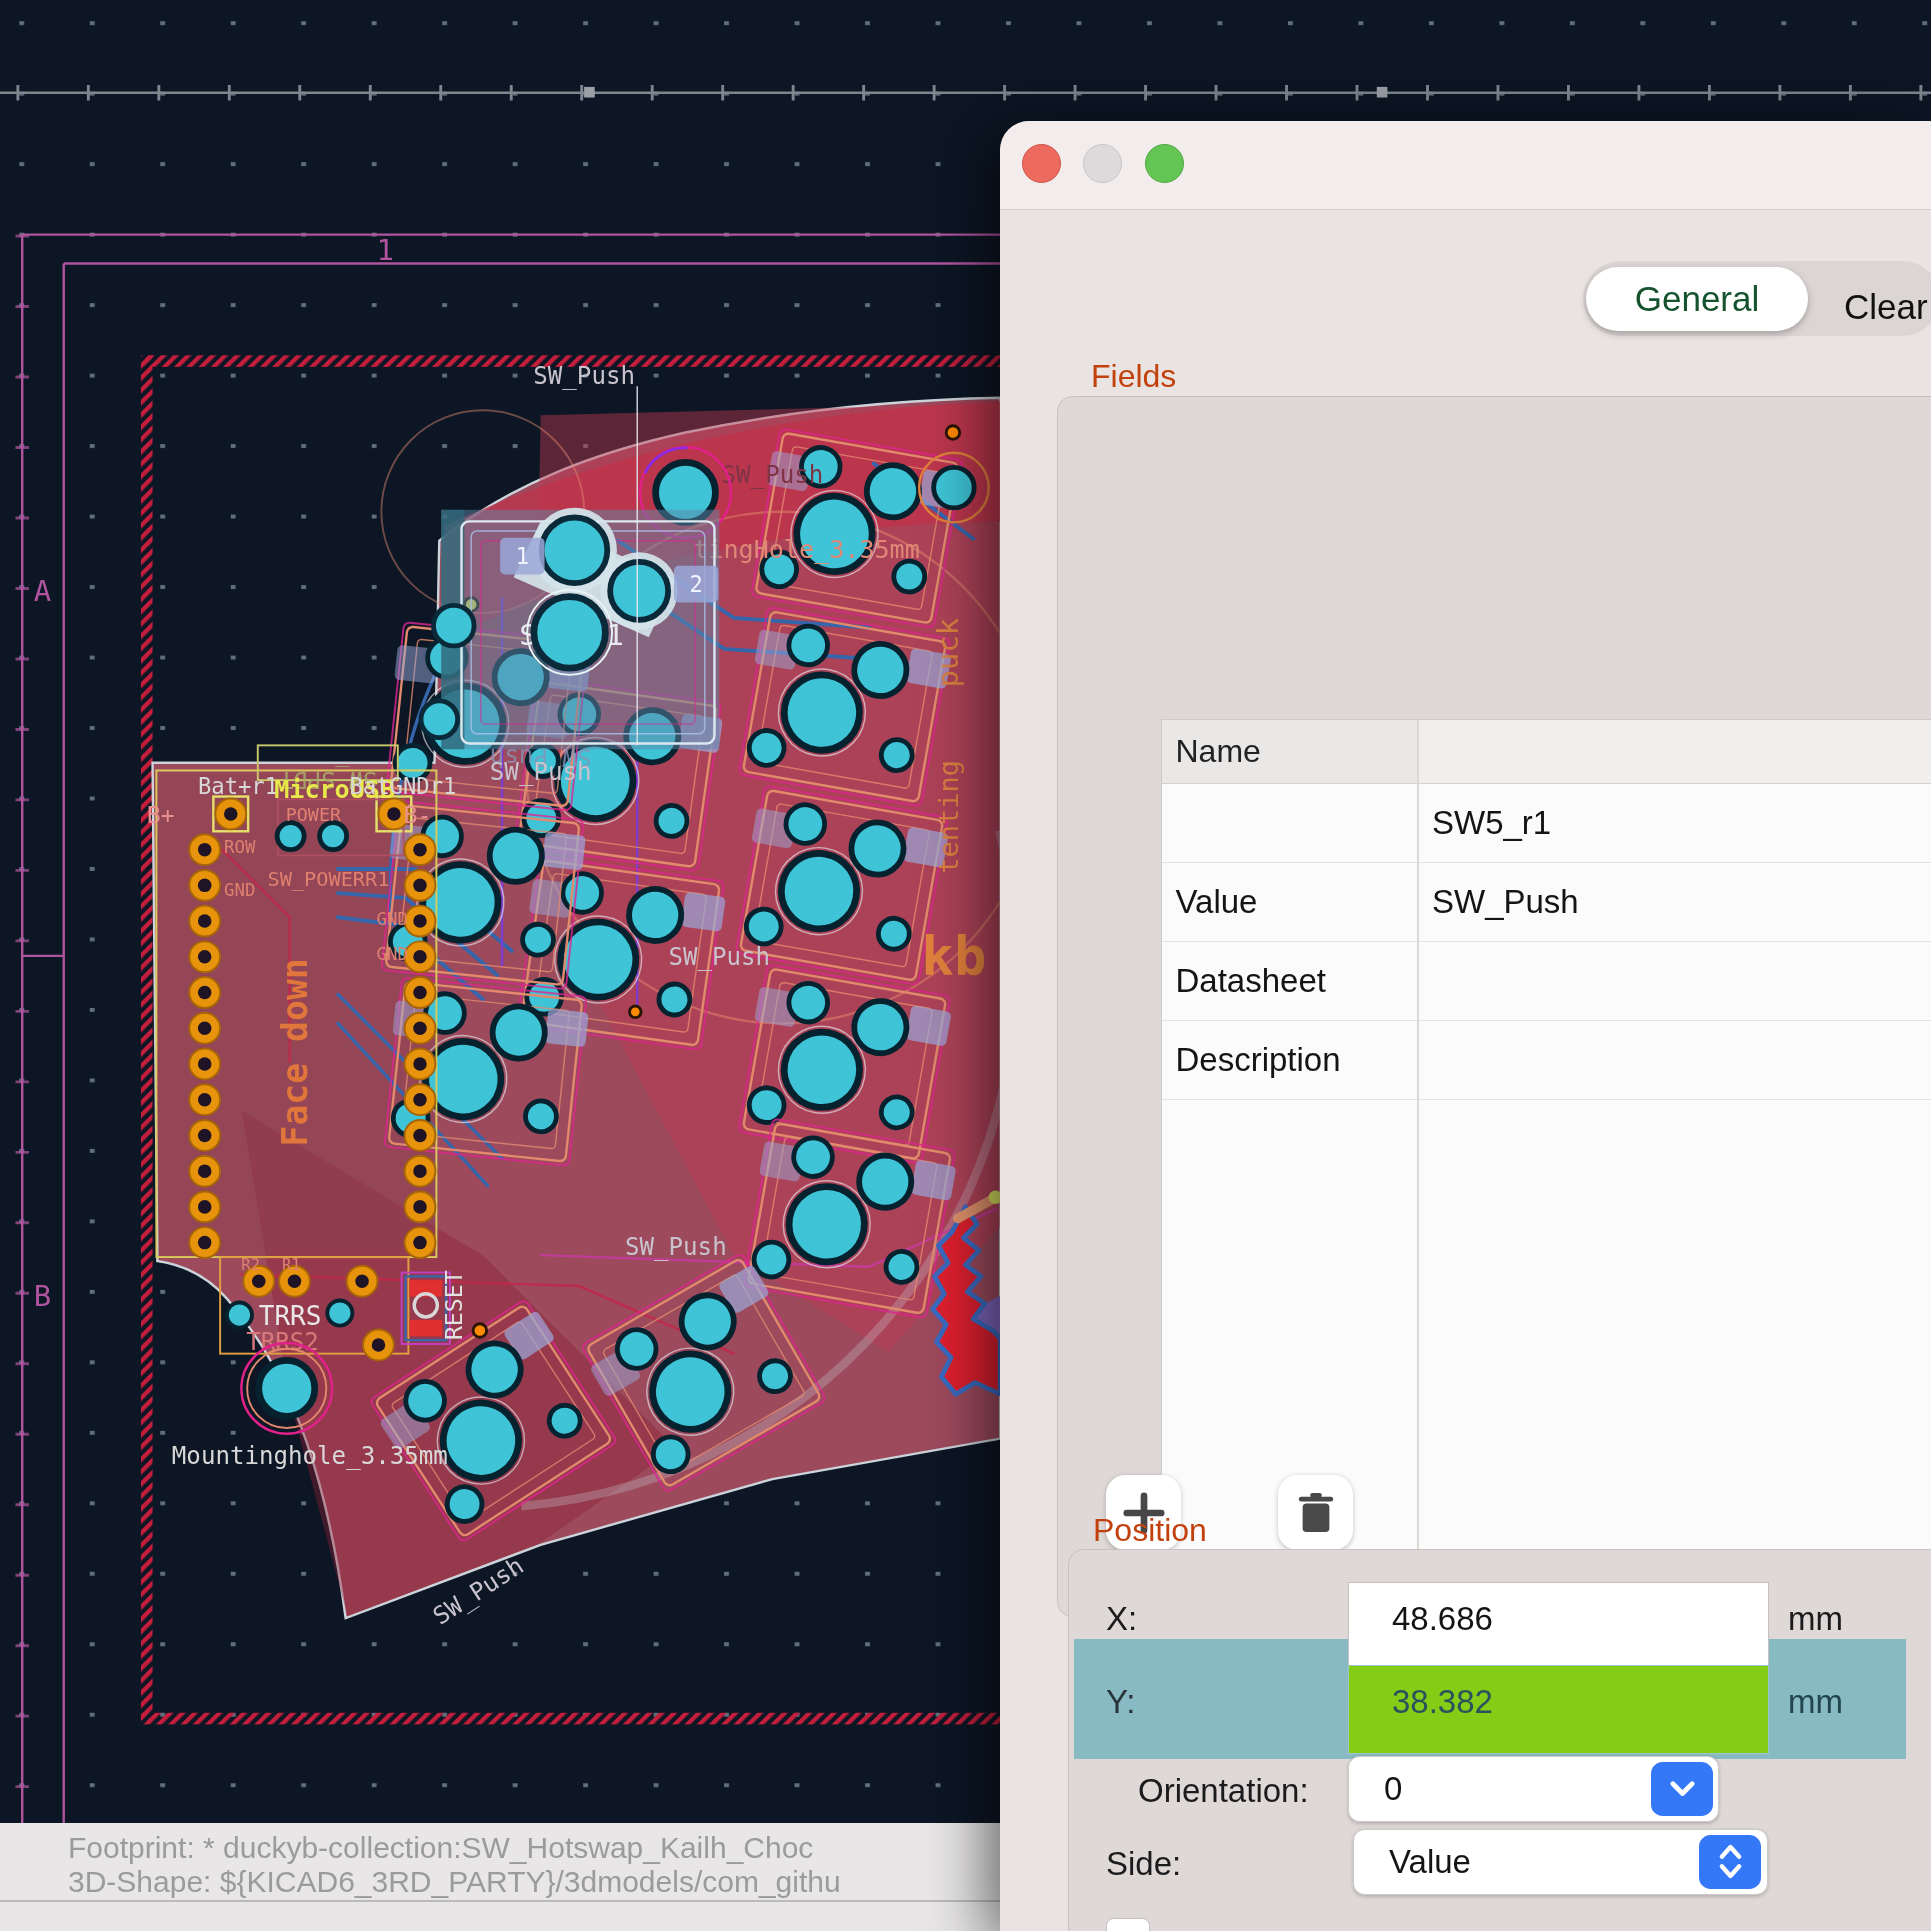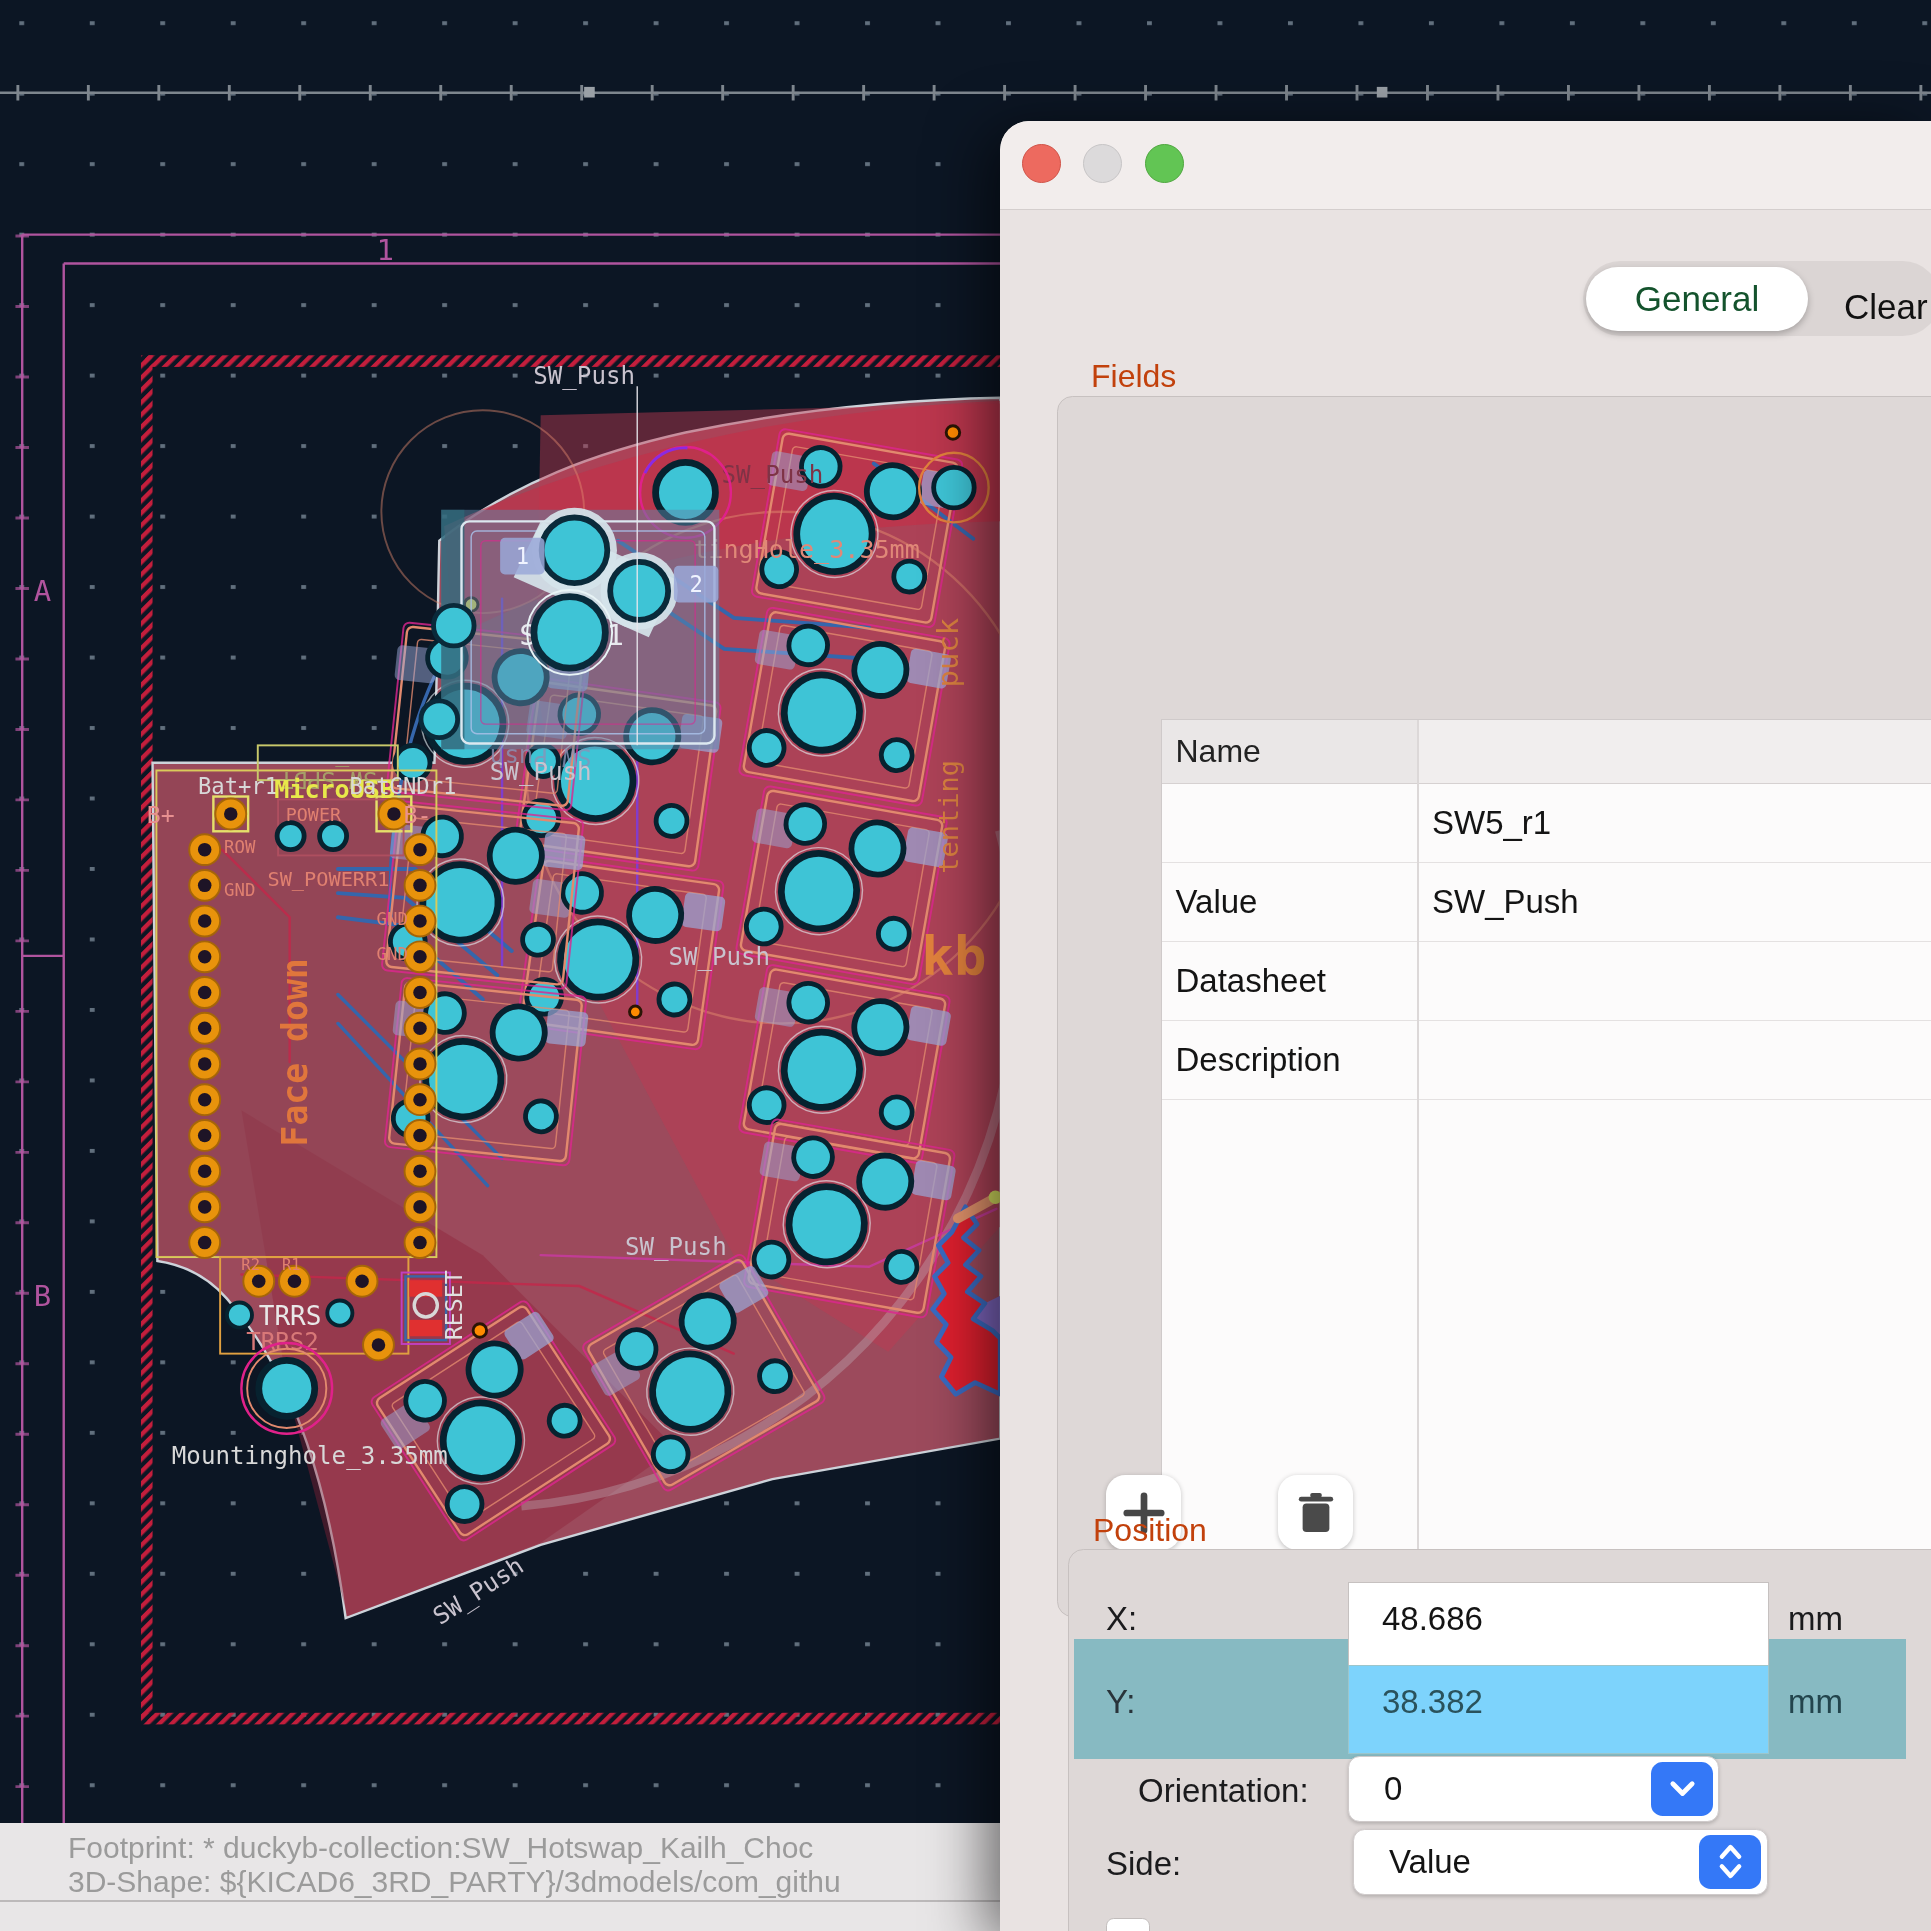--- a/index.html
+++ b/index.html
@@ -56,21 +56,21 @@
   .frow .fvalue{position:absolute;left:270px;top:0;line-height:79px;font-size:33px;color:#141414;}
   .selcell{position:absolute;left:0;top:0;width:255px;height:79px;background:#BEDBF9;
     border:2.9px solid #000;box-sizing:border-box;}
   .selcell .fname{position:absolute;left:10.6px;top:0;line-height:73px;font-size:33px;color:#141414;}
 
   .sqbtn{position:absolute;width:75px;height:75px;background:#FFFFFF;border-radius:19.3px;
     box-shadow:0 1.9px 4.8px rgba(0,0,0,.22);display:flex;align-items:center;justify-content:center;}
 
   .poslabel{position:absolute;left:106px;font-size:33px;color:#1B1B1D;}
   .ptextbox{position:absolute;left:348px;width:421px;height:89px;background:#FFF;border:1px solid #C6C1C0;
-    font-size:33px;color:#141414;line-height:71px;padding-left:33px;box-sizing:border-box;}
+    font-size:33px;color:#141414;line-height:71px;padding-left:43px;box-sizing:border-box;}
   .punit{position:absolute;left:788px;font-size:33px;color:#1B1B1D;}
   .tealband{position:absolute;left:74px;top:1518px;width:832px;height:120px;background:#87BAC2;}
   .combo{position:absolute;background:#FFF;border:1px solid #CFCACA;border-radius:11.6px;
     box-shadow:0 1.9px 3.9px rgba(0,0,0,.18);font-size:33px;color:#141414;}
   .combo .val{position:absolute;left:35px;top:0;bottom:0;display:flex;align-items:center;}
   .bluebtn{position:absolute;width:62px;height:54px;background:#3478F7;border-radius:11.6px;
     display:flex;align-items:center;justify-content:center;}
   .chkpartial{position:absolute;left:106px;top:1797px;width:42px;height:42px;background:#FFF;
     border:1.9px solid #C2BDBC;border-radius:7.7px;}
 </style>
@@ -387,21 +387,21 @@
 
   <div class="groupbox" style="left:68px;top:1428px;width:917px;height:415px;"></div>
 
   <div class="tealband"></div>
 
   <div class="poslabel" style="top:1479px;">X:</div>
   <div class="ptextbox" style="top:1461px;">48.686</div>
   <div class="punit" style="top:1479px;">mm</div>
 
   <div class="poslabel" style="top:1562px;color:#29343a;">Y:</div>
-  <div class="ptextbox" style="top:1544px;background:#7dd3fc;border-color:#9CC6CC;color:#2A525C;">38.382</div>
+  <div class="ptextbox" style="top:1544px;background:#84cc16;border-color:#9CC6CC;color:#2A525C;">38.382</div>
   <div class="punit" style="top:1562px;color:#23454D;">mm</div>
 
   <div class="poslabel" style="top:1651px;margin-left:32px;">Orientation:</div>
   <div class="combo" style="left:348px;top:1635px;width:369px;height:64px;">
     <div class="val">0</div>
     <div class="bluebtn" style="right:4.8px;top:4.8px;">
       <svg width="29" height="19.3" viewBox="0 0 30 20">
         <path d="M5,5 L15,15 L25,5" stroke="#FFF" stroke-width="5" fill="none" stroke-linecap="round" stroke-linejoin="round"></path>
       </svg>
     </div>

